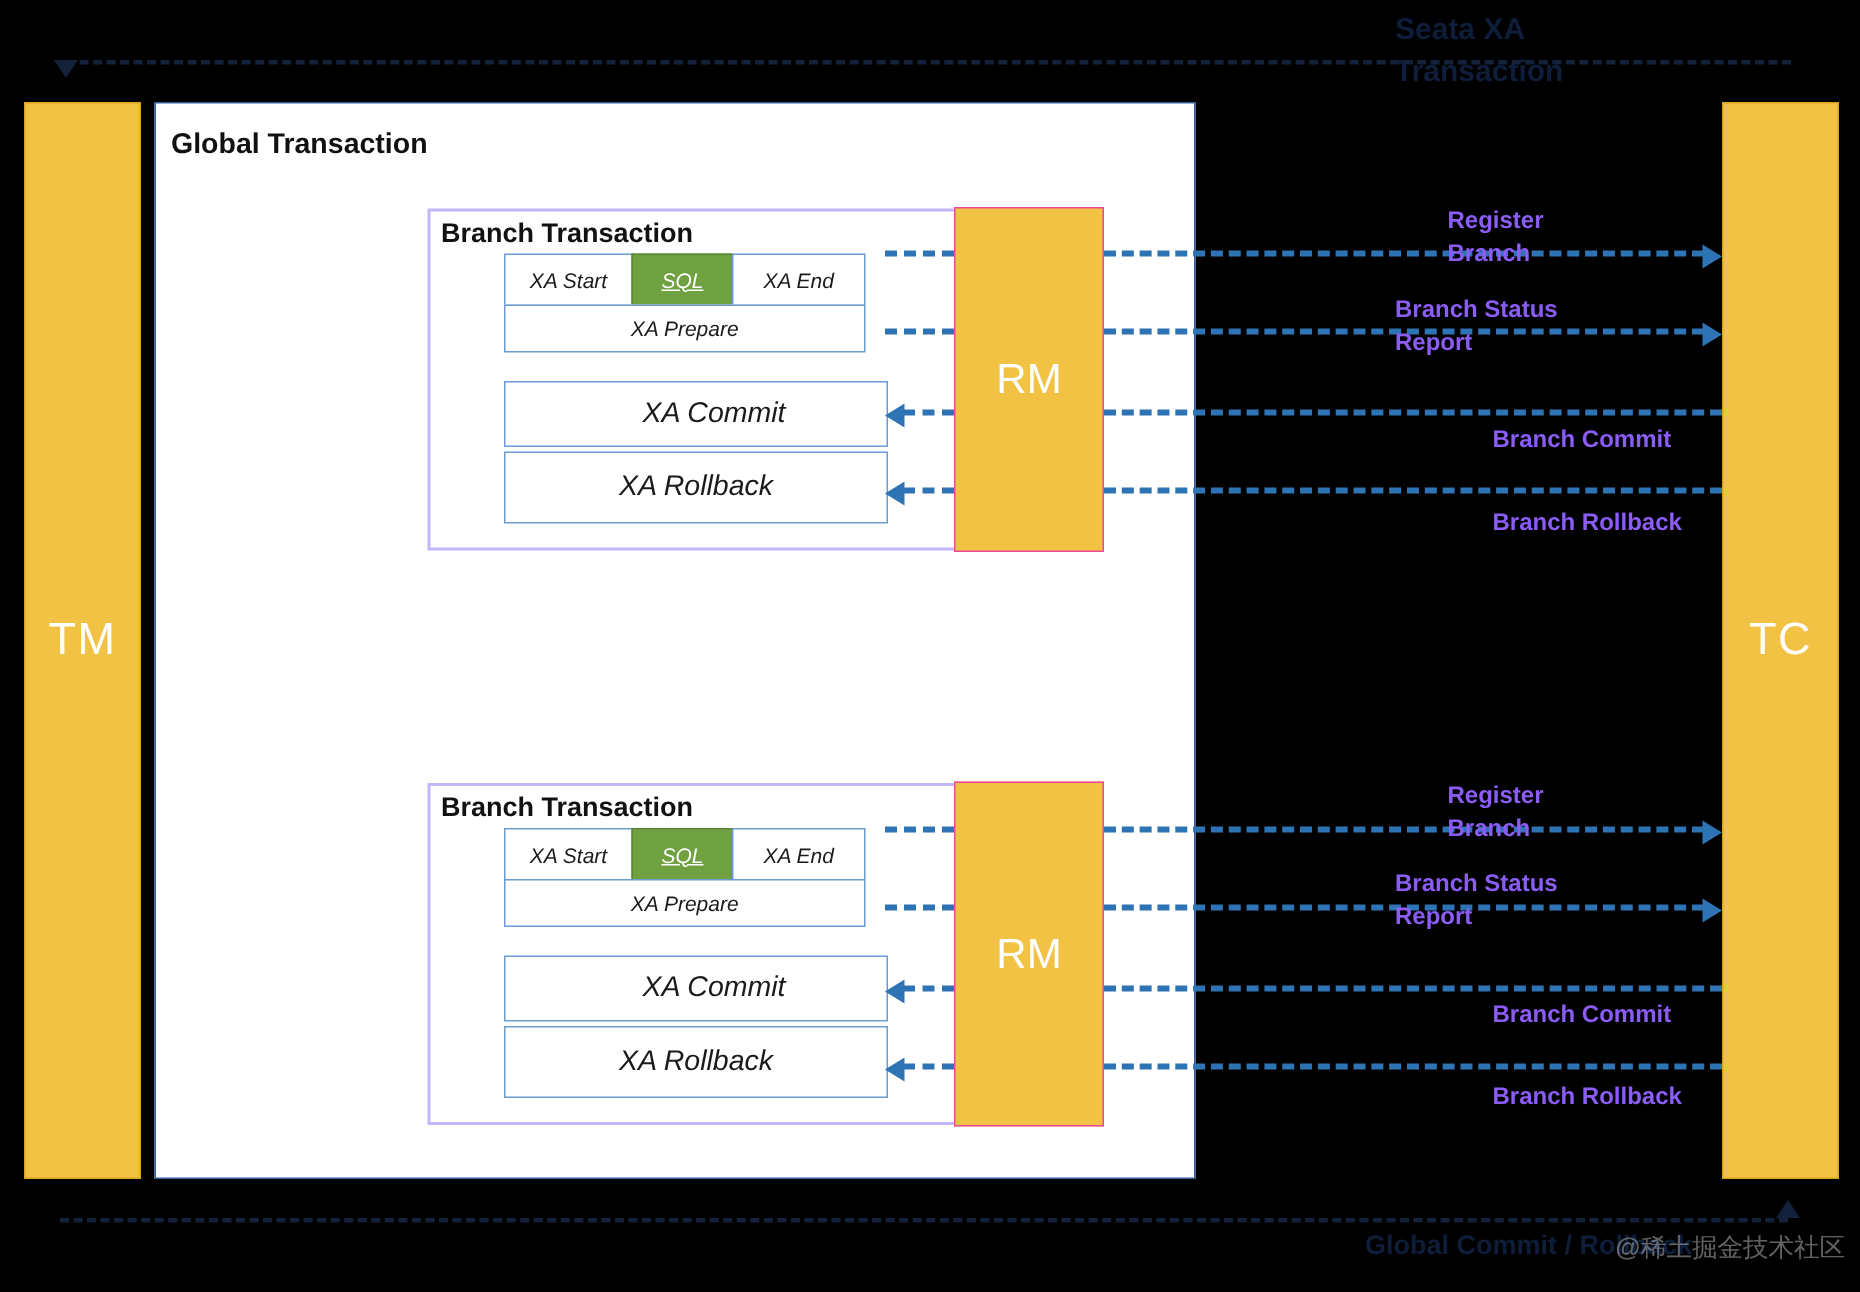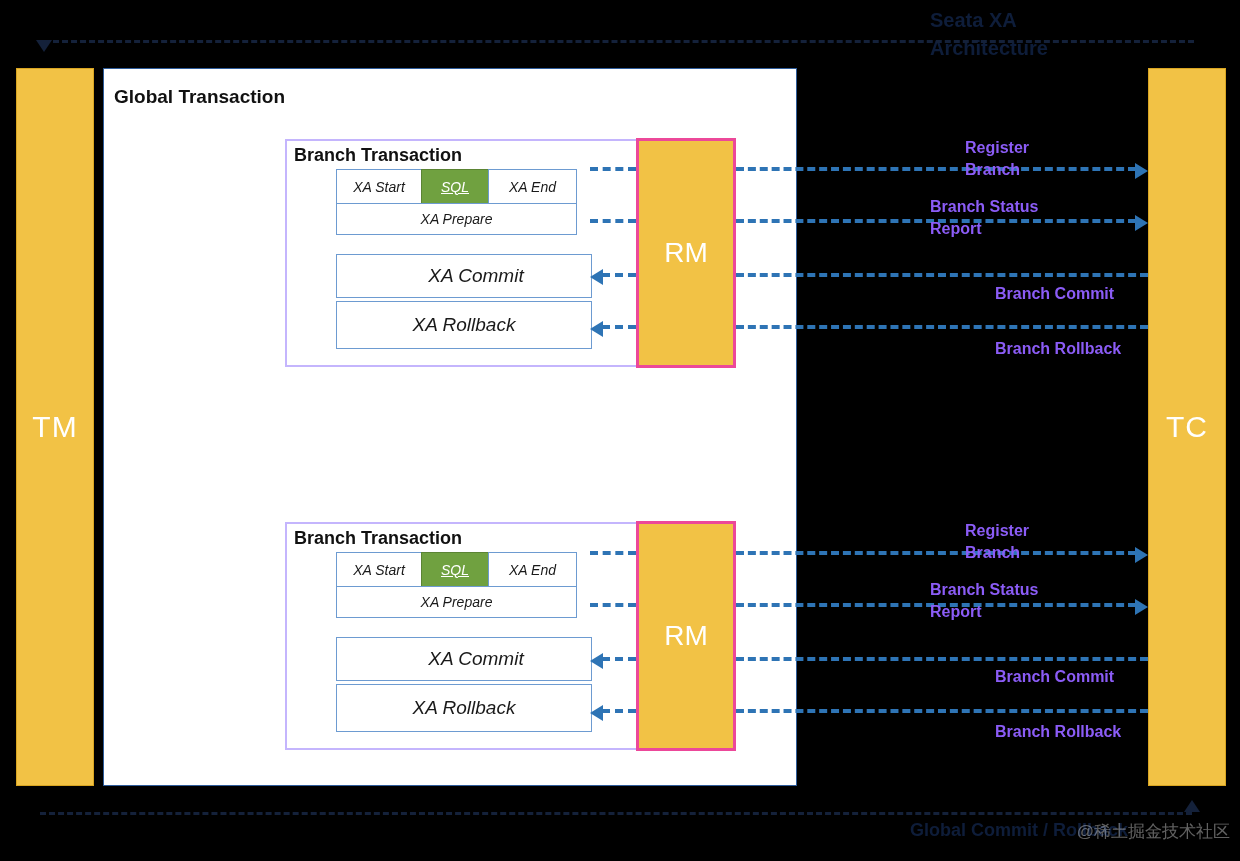--- a/index.html
+++ b/index.html
@@ -105,21 +105,21 @@
   .xa-sql   { left: 134px; width: 68px; }
   .xa-end   { left: 201px; width: 89px; }
   .xa-prepare { left: 49px; top: 62px; width: 241px; height: 32px; }
   .xa-commit   { left: 49px; top: 113px; width: 256px; height: 44px; padding-left: 24px; }
   .xa-rollback { left: 49px; top: 160px; width: 256px; height: 48px; }
 
   
   .rm-box {
     position: absolute;
     background: #F2C245;
-    border: 3px solid #ec4899;
+    border: 1px solid #ec4899;
     box-sizing: border-box;
     display: flex;
     align-items: center;
     justify-content: center;
   }
   .rm-box .rm-label {
     color: #FFFFFF;
     font-size: 28px;
     line-height: 1;
   }
@@ -207,21 +207,21 @@
     font-size: 17px;
     white-space: nowrap;
   }
 </style>
 </head>
 <body>
 
 <div id="stage">
 
   <div id="header-title" class="dim-text">Seata XA
-Architecture</div>
+Transaction</div>
 
   <div class="global-arrow-line" style="left:44px; top:40px; width:1150px;"></div>
   <div class="global-arrow-head head-down" style="left:36px; top:40px;"></div>
 
   <div id="tm-column" class="actor-col">
     <span class="actor-label">TM</span>
   </div>
 
   <div id="tc-column" class="actor-col">
     <span class="actor-label">TC</span>

